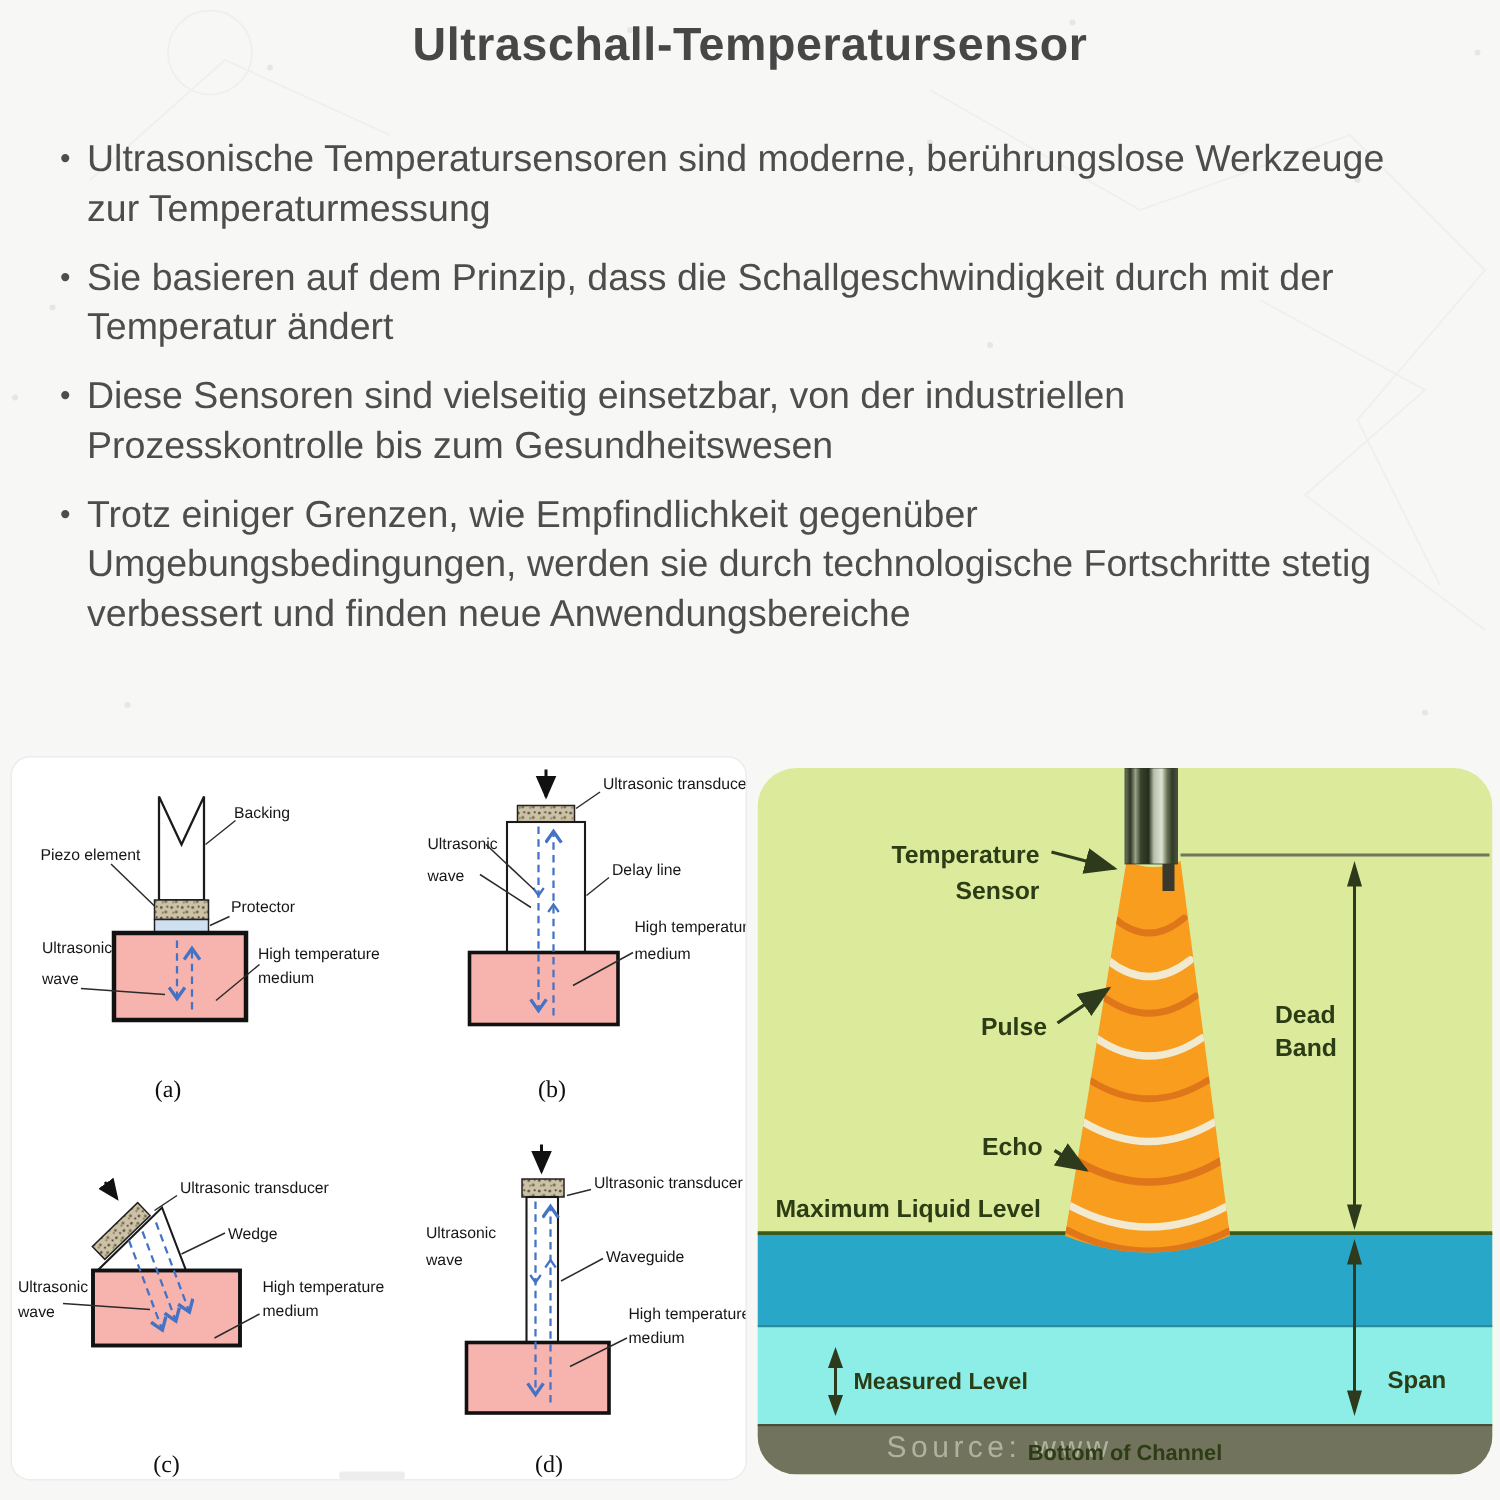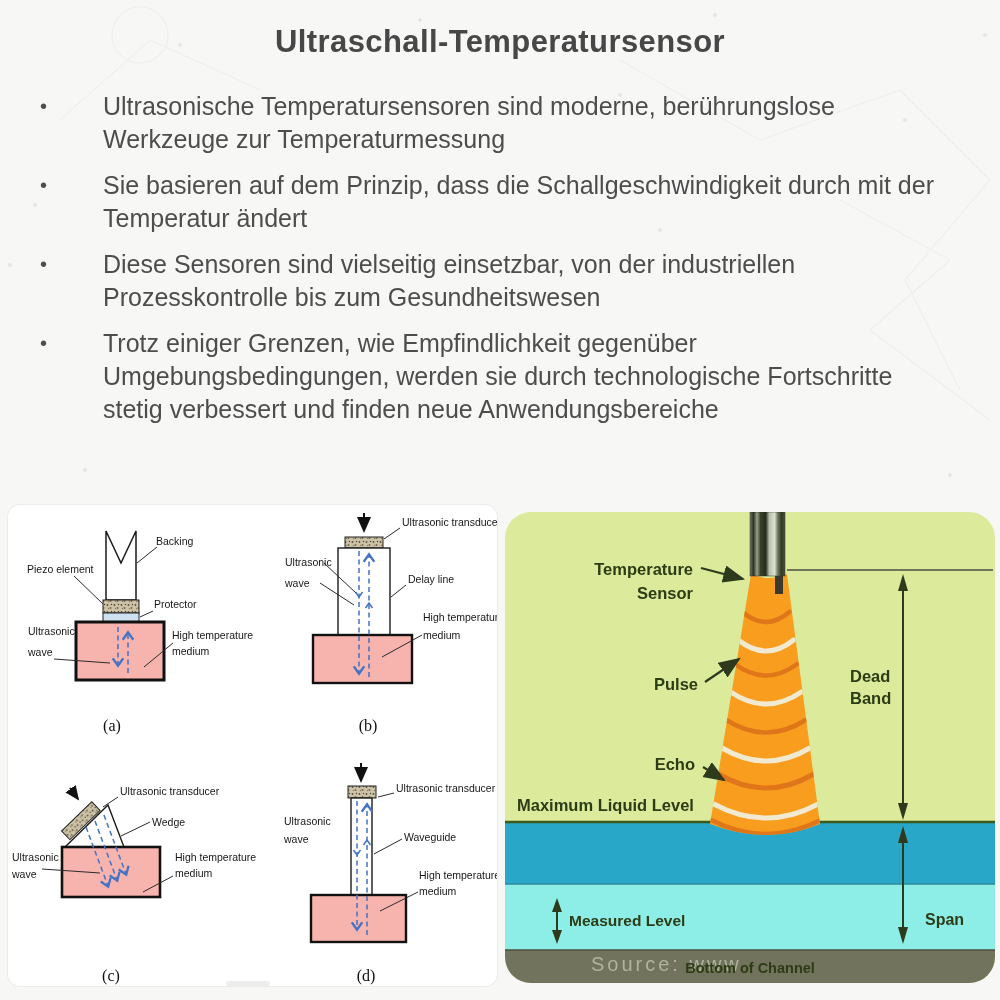--- a/index.html
+++ b/index.html
@@ -3,30 +3,30 @@
 <meta charset="utf-8">
 <style>
   html,body{margin:0;padding:0;}
   body{
     width:1000px;height:1000px;position:relative;overflow:hidden;
     background:#f7f7f6;
     font-family:"Liberation Sans",sans-serif;
   }
   .bg-decor{position:absolute;inset:0;pointer-events:none;}
   .page-title{
-    position:absolute;top:24px;left:0;width:1000px;text-align:center;
+    position:absolute;top:12px;left:0;width:1000px;text-align:center;
     font-size:31px;font-weight:600;color:#474747;letter-spacing:.4px;
   }
   .bullets{position:absolute;top:90px;left:40px;width:900px;}
   .bullet{
     display:flex;gap:11px;margin-bottom:13px;
     font-size:25px;line-height:33px;color:#4d4d4d;
   }
   .bullet .dot{flex:0 0 auto;font-size:20px;line-height:33px;color:#4d4d4d;}
-  .bullet .txt{flex:1 1 auto;margin-left:45px;}
+  .bullet .txt{flex:1 1 auto;}
   .panel-left{
     position:absolute;left:8px;top:505px;width:489px;height:481px;
     background:#ffffff;border-radius:12px;box-shadow:0 0 0 1px #ececec;
   }
   .panel-right{position:absolute;left:505px;top:512px;width:490px;height:471px;}
   .lbl{font-family:"Liberation Sans",sans-serif;font-size:10.5px;fill:#161616;}
   .cap{font-family:"Liberation Serif",serif;font-size:16px;fill:#101010;}
   .leader{stroke:#2b2b2b;stroke-width:1;fill:none;}
   .wave{stroke:#4472c4;stroke-width:1.5;fill:none;stroke-dasharray:5 3.5;}
   .chev{stroke:#4472c4;stroke-width:1.5;fill:none;}

